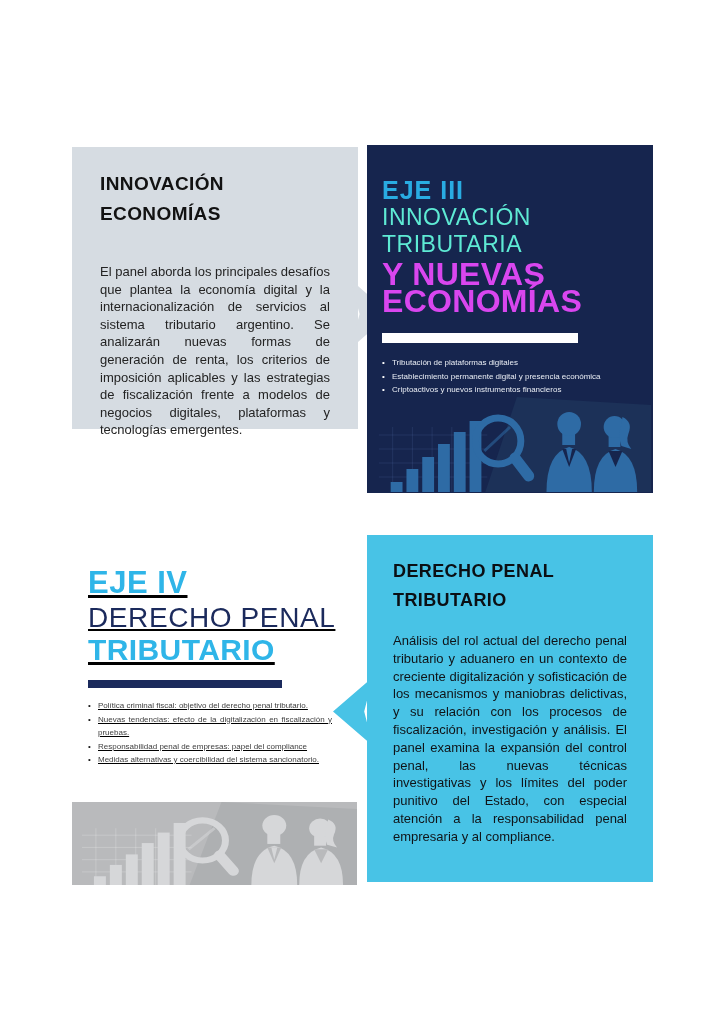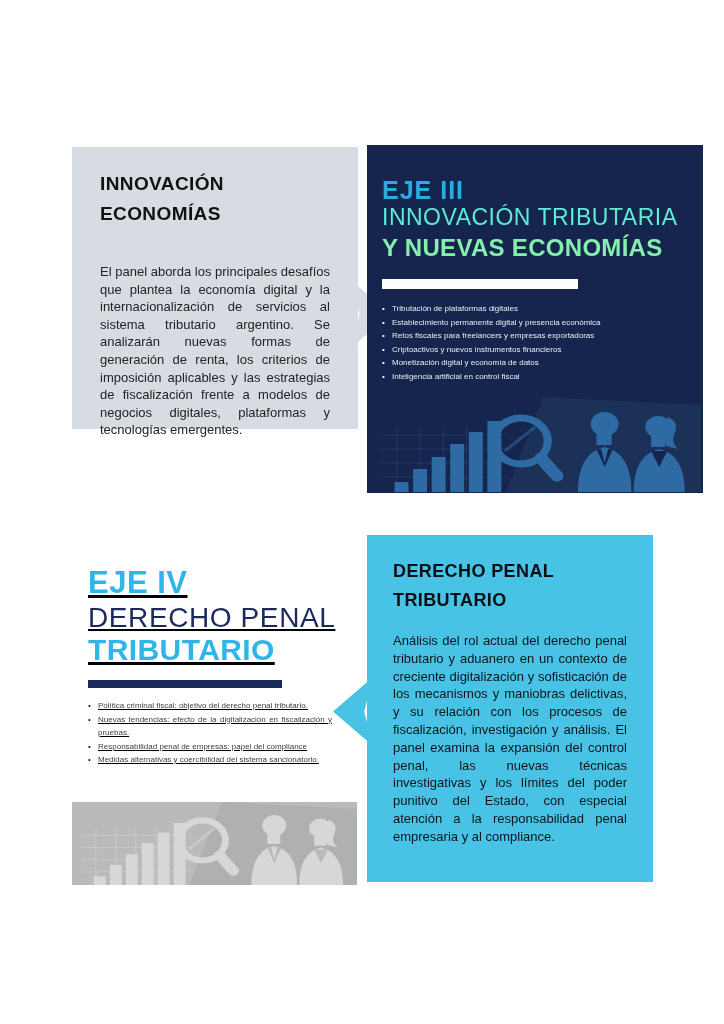--- a/index.html
+++ b/index.html
@@ -19,34 +19,34 @@
   .light-panel .body{
     margin-top:34px;font-size:13px;line-height:17.6px;color:#232323;
     text-align:justify;
   }
   .arrow-e3{
     position:absolute;left:350px;top:279px;width:40px;height:70px;
     background:#D6DCE2;
     clip-path:polygon(0 0,100% 50%,0 100%,24% 50%);
   }
   .dark-panel{
-    position:absolute;left:367px;top:145px;width:336px;height:348px;
+    position:absolute;left:367px;top:145px;width:286px;height:348px;
     background:#16254E;box-sizing:border-box;padding:0 16px 0 15px;
   }
   .dark-panel .kicker{
     margin-top:31px;font-size:25px;line-height:28px;font-weight:800;
     color:#29ACE2;letter-spacing:1px;
   }
   .dark-panel .t1{
     font-size:23px;line-height:27px;font-weight:300;
     color:#5eead4;letter-spacing:.5px;
   }
   .dark-panel .t2{
-    margin-top:3px;font-size:24px;line-height:27px;font-weight:800;
-    color:#86efac;letter-spacing:.3px;
+    margin-top:3px;font-size:32px;line-height:27px;font-weight:800;
+    color:#d946ef;letter-spacing:.3px;
   }
   .divider-white{margin-top:18px;width:196px;height:10px;background:#FFFFFF;}
   ul.topics{list-style:none;margin:0;padding:0;}
   ul.topics li{position:relative;padding-left:10px;}
   ul.topics li::before{content:"\2022";position:absolute;left:0;top:0;}
   .dark-panel ul.topics{margin-top:13px;font-size:8px;line-height:13.5px;color:#E9EDF4;}
   .dark-panel ul.topics li::before{color:#FFFFFF;}
   
   .illo{display:block;width:100%;height:100%;}
   .illo-wrap-blue{position:absolute;left:2px;right:2px;bottom:1px;height:95px;}
@@ -104,21 +104,20 @@
   <div class="arrow-e3"></div>
 
   <div class="dark-panel">
     <div class="kicker">EJE III</div>
     <div class="t1">INNOVACIÓN TRIBUTARIA</div>
     <div class="t2">Y NUEVAS ECONOMÍAS</div>
     <div class="divider-white"></div>
     <ul class="topics">
       <li>Tributación de plataformas digitales</li>
       <li>Establecimiento permanente digital y presencia económica</li>
-      <li>Retos fiscales para freelancers y empresas exportadoras</li>
       <li>Criptoactivos y nuevos instrumentos financieros</li>
       <li>Monetización digital y economía de datos</li>
       <li>Inteligencia artificial en control fiscal</li>
     </ul>
     <div class="illo-wrap-blue">
       <svg class="illo illo-blue" viewBox="0 0 286 95" preserveAspectRatio="none">
         <rect class="bg" x="0" y="0" width="286" height="95"></rect>
         <polygon class="wedge" points="150,0 286,8 286,95 118,95"></polygon>
         <path class="grid" d="M10,38 H120 M10,52 H120 M10,66 H120 M10,80 H120 M24,30 V95 M44,30 V95 M64,30 V95 M84,30 V95 M104,30 V95"></path>
         <g class="shape">

